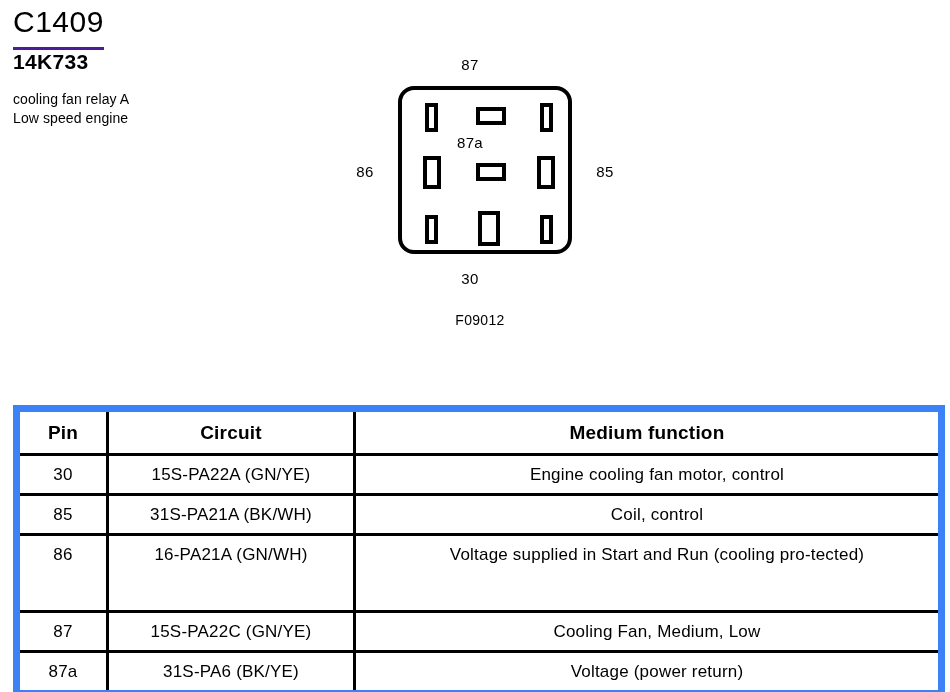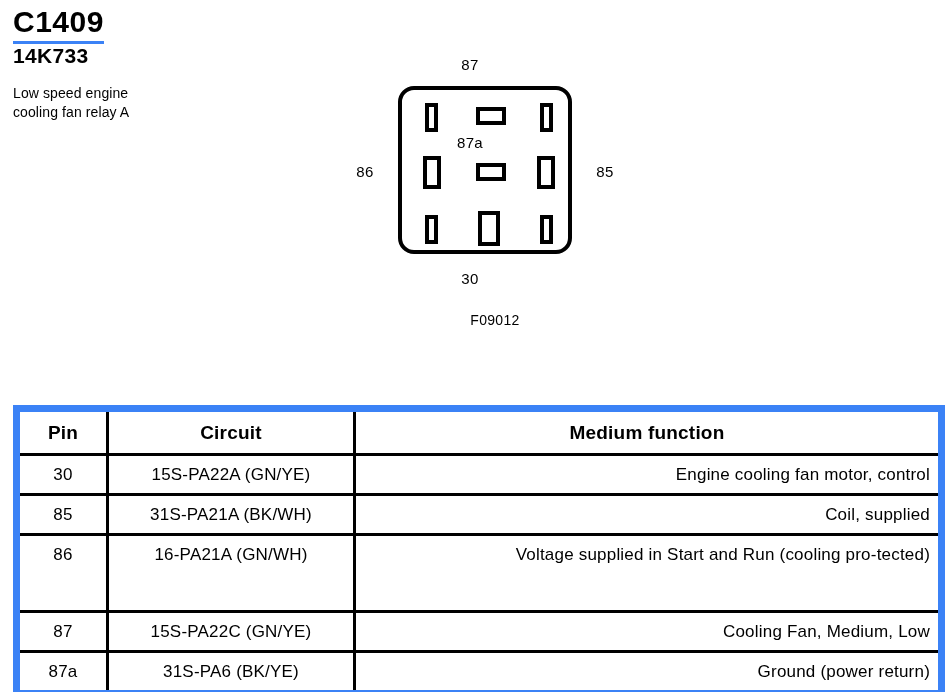--- a/index.html
+++ b/index.html
@@ -18,26 +18,26 @@
 
   
   #header-block {
     position: absolute;
     left: 13px;
     top: 5px;
     width: 300px;
   }
   #connector-id {
     font-size: 30px;
-    font-weight: bold;
+    font-weight: normal;
     letter-spacing: 0.5px;
     line-height: 34px;
     display: inline-block;
-    border-bottom: 3px solid #3b82f6;
-    padding-bottom: 2px;
+    border-bottom: 3px solid #4c1d95;
+    padding-bottom: 8px;
   }
   #part-number {
     font-size: 21px;
     font-weight: bold;
     letter-spacing: 0.3px;
     line-height: 24px;
   }
   #description {
     margin-top: 16px;
     font-size: 14px;
@@ -60,21 +60,21 @@
     line-height: 17px;
     letter-spacing: 0.3px;
     text-align: center;
     white-space: nowrap;
   }
   #label-87-top   { left: 110px; top: 8px;  width: 40px; }
   #label-86-left  { left: 8px;   top: 115px; width: 34px; }
   #label-85-right { left: 248px; top: 115px; width: 34px; }
   #label-30-bottom{ left: 110px; top: 222px; width: 40px; }
   #label-87a-inner{ left: 110px; top: 86px;  width: 40px; }
-  #label-figure   { left: 95px;  top: 264px; width: 120px; font-size: 14px; }
+  #label-figure   { left: 80px;  top: 264px; width: 120px; font-size: 14px; }
 
   #connector-body {
     position: absolute;
     left: 58px;
     top: 38px;
     width: 174px;
     height: 168px;
     border: 4px solid #000;
     border-radius: 16px;
     background: #ffffff;
@@ -125,34 +125,34 @@
     font-size: 19px;
     text-align: center;
     padding: 8px 8px;
   }
   #pin-table td.cell-pin,
   #pin-table td.cell-circuit {
     text-align: center;
     white-space: nowrap;
   }
   #pin-table td.cell-func {
-    text-align: right;
+    text-align: center;
     padding-left: 28px;
   }
   #pin-table tr.tall td { height: 62px; }
 </style>
 </head>
 <body>
 
 <div id="header-block">
   <div id="connector-id">C1409</div>
   <div id="part-number">14K733</div>
   <div id="description">
+    <div>cooling fan relay A</div>
     <div>Low speed engine</div>
-    <div>cooling fan relay A</div>
   </div>
 </div>
 
 <div id="connector-diagram">
 
   <div class="conn-label" id="label-87-top">87</div>
   <div class="conn-label" id="label-86-left">86</div>
   <div class="conn-label" id="label-85-right">85</div>
   <div class="conn-label" id="label-30-bottom">30</div>
 
@@ -188,31 +188,31 @@
   </thead>
   <tbody>
     <tr>
       <td class="cell-pin">30</td>
       <td class="cell-circuit">15S-PA22A (GN/YE)</td>
       <td class="cell-func">Engine cooling fan motor, control</td>
     </tr>
     <tr>
       <td class="cell-pin">85</td>
       <td class="cell-circuit">31S-PA21A (BK/WH)</td>
-      <td class="cell-func">Coil, supplied</td>
+      <td class="cell-func">Coil, control</td>
     </tr>
     <tr class="tall">
       <td class="cell-pin">86</td>
       <td class="cell-circuit">16-PA21A (GN/WH)</td>
       <td class="cell-func">Voltage supplied in Start and Run (cooling pro-tected)</td>
     </tr>
     <tr>
       <td class="cell-pin">87</td>
       <td class="cell-circuit">15S-PA22C (GN/YE)</td>
       <td class="cell-func">Cooling Fan, Medium, Low</td>
     </tr>
     <tr>
       <td class="cell-pin">87a</td>
       <td class="cell-circuit">31S-PA6 (BK/YE)</td>
-      <td class="cell-func">Ground (power return)</td>
+      <td class="cell-func">Voltage (power return)</td>
     </tr>
   </tbody>
 </table>
 
 </body></html>

